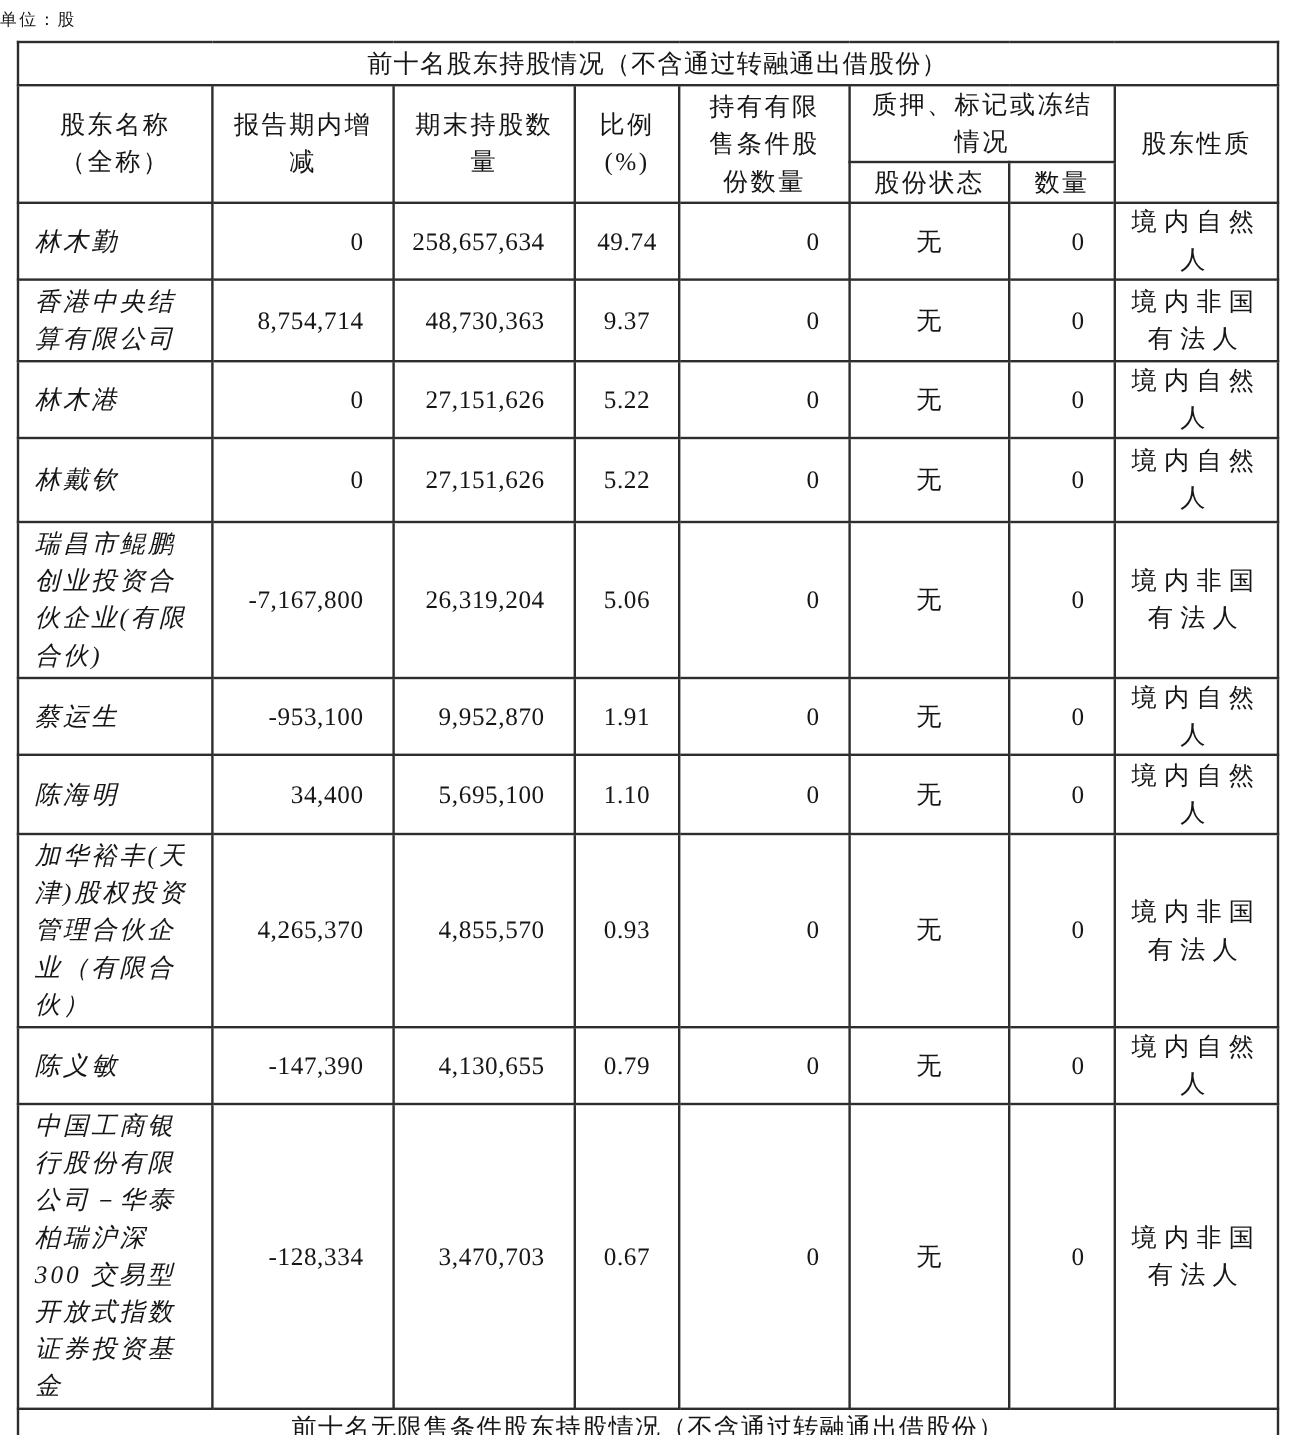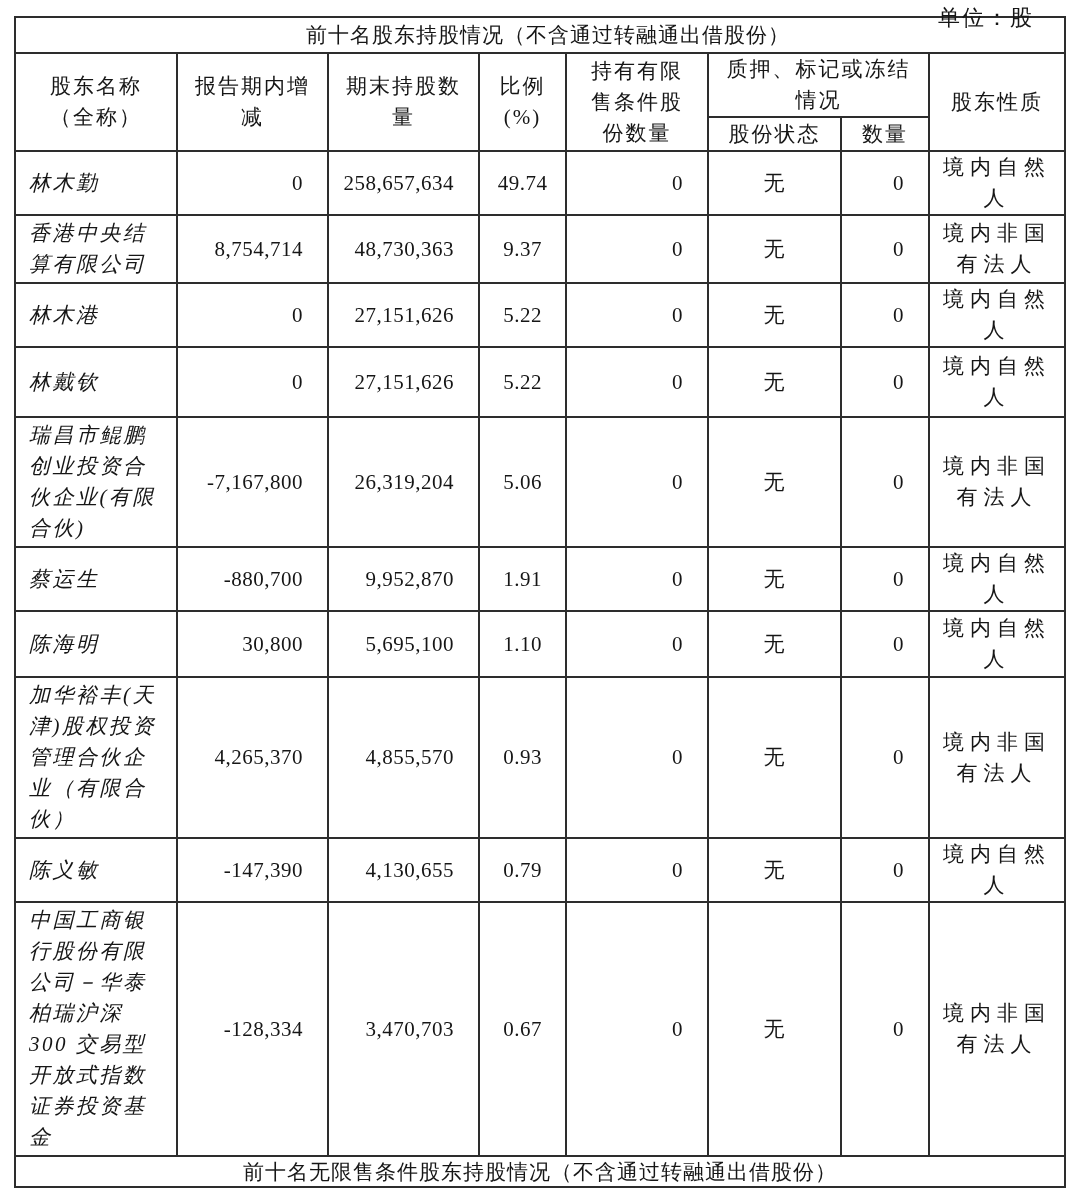--- a/index.html
+++ b/index.html
@@ -6,24 +6,23 @@
   body {
     width: 1080px;
     height: 1196px;
     overflow: hidden;
     background: #ffffff;
     color: #161616;
     font-family: "Liberation Serif", "DejaVu Serif", serif;
   }
   .unit-row {
     box-sizing: border-box;
-    height: 16px;
+    height: 34px;
     padding: 5px 46px 0 0;
-    text-align: right;
-    font-size: 22px;
+    font-size: 14px;
     line-height: 25px;
     letter-spacing: 2px;
   }
   table.shareholders {
     border-collapse: collapse;
     table-layout: fixed;
     width: 1050px;
     margin-left: 14px;
   }
   td, th {
@@ -175,33 +174,33 @@
     <td class="pct">5.06</td>
     <td class="num">0</td>
     <td class="status">无</td>
     <td class="num">0</td>
     <td class="nature">境内非国
 有法人</td>
   </tr>
 
   <tr style="height:62px">
     <td class="name">蔡运生</td>
-    <td class="num">-880,700</td>
+    <td class="num">-953,100</td>
     <td class="num">9,952,870</td>
     <td class="pct">1.91</td>
     <td class="num">0</td>
     <td class="status">无</td>
     <td class="num">0</td>
     <td class="nature">境内自然
 人</td>
   </tr>
 
   <tr style="height:66px">
     <td class="name">陈海明</td>
-    <td class="num">30,800</td>
+    <td class="num">34,400</td>
     <td class="num">5,695,100</td>
     <td class="pct">1.10</td>
     <td class="num">0</td>
     <td class="status">无</td>
     <td class="num">0</td>
     <td class="nature">境内自然
 人</td>
   </tr>
 
   <tr style="height:155px">

